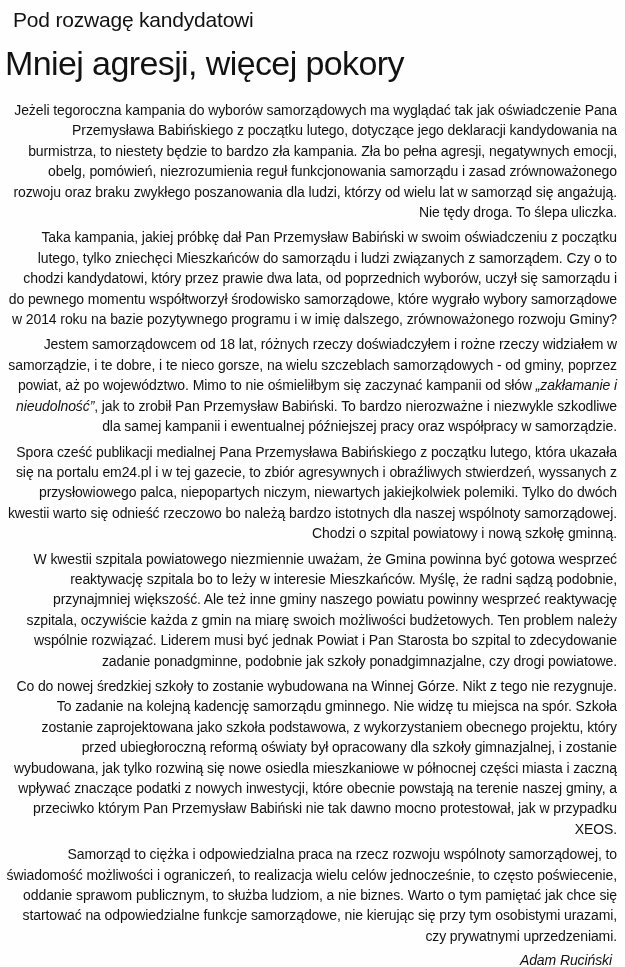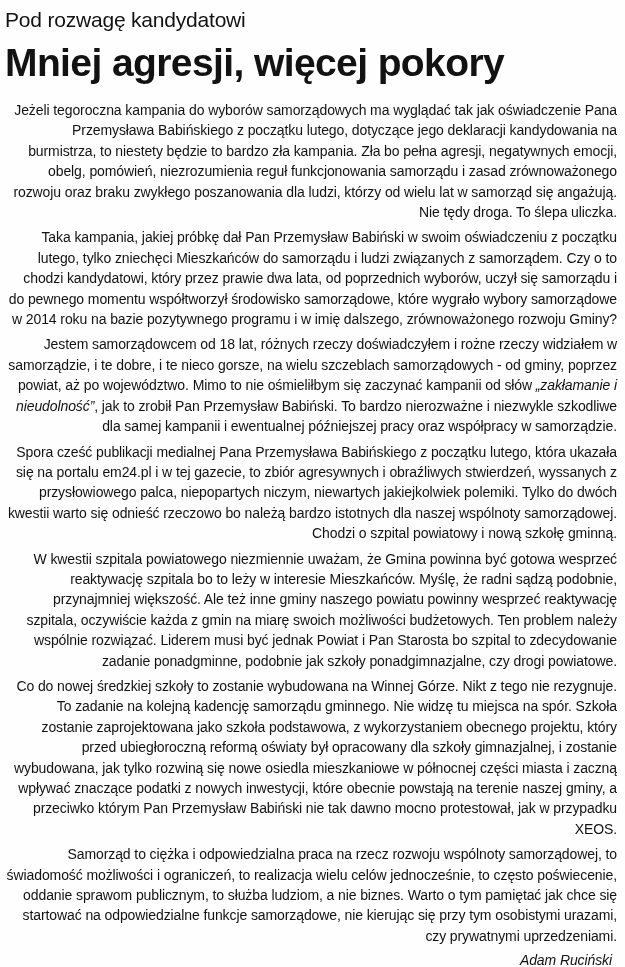--- a/index.html
+++ b/index.html
@@ -14,27 +14,27 @@
     color: #121212;
     font-family: "Liberation Sans", sans-serif;
   }
   .page {
     padding: 8px 8px 0 5px;
   }
   .kicker {
     font-size: 21px;
     line-height: 24px;
     font-weight: 400;
-    margin: 0 0 8px 0;
+    margin: 0 0 8px 8px;
     letter-spacing: -0.2px;
   }
   .title {
-    font-size: 39px;
+    font-size: 34px;
     line-height: 46px;
-    font-weight: 700;
+    font-weight: 400;
     letter-spacing: -0.6px;
     margin: 0 0 14px 0;
   }
   .body-para {
     font-size: 14px;
     line-height: 20.4px;
     letter-spacing: -0.1px;
     margin: 0 0 5px 0;
     text-align: right;
   }

